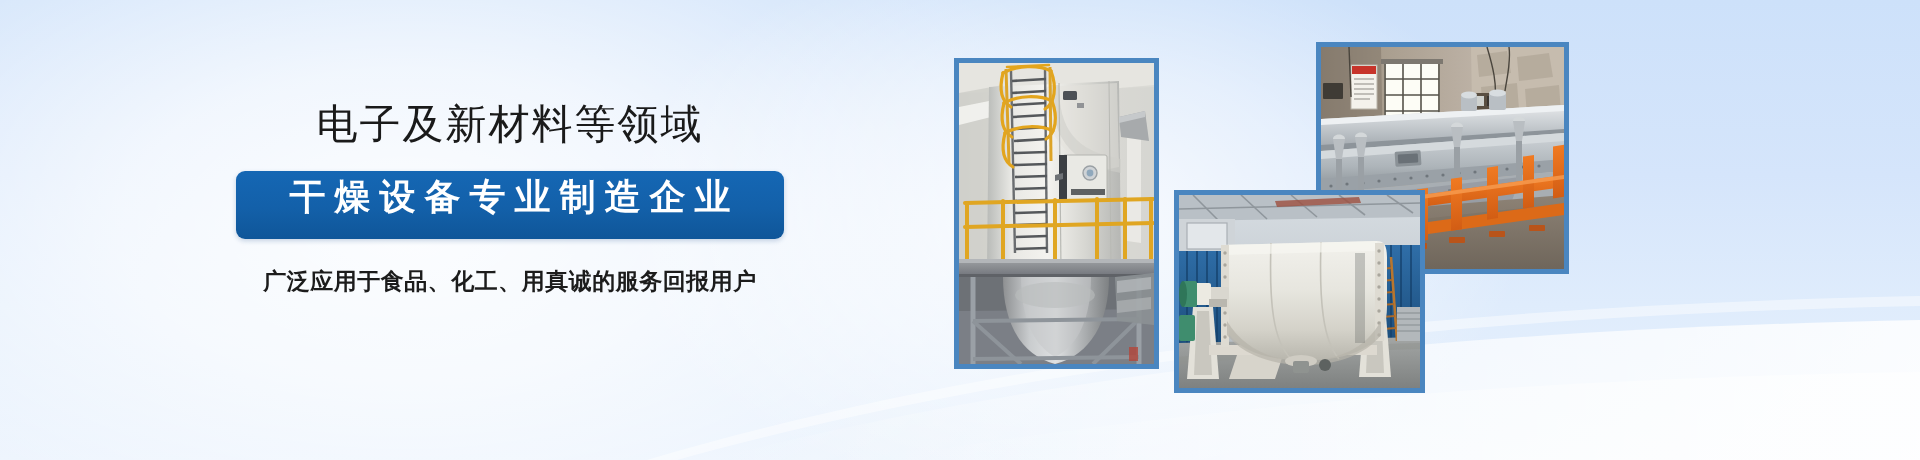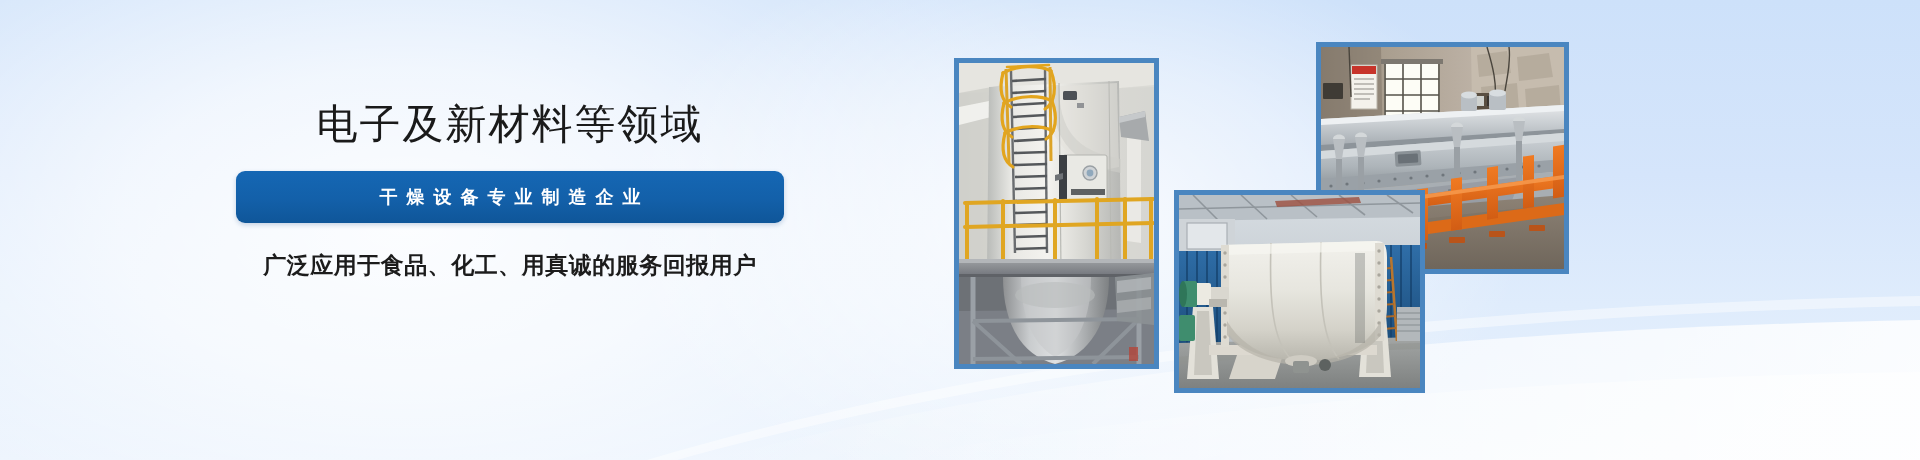--- a/index.html
+++ b/index.html
@@ -29,24 +29,24 @@
   .copy{
     position:absolute;left:0px;top:104px;width:1020px;
     text-align:center;
   }
   .headline{
     font-size:41px;line-height:1;letter-spacing:2px;color:#1a1a1a;
     font-weight:400;margin:0 0 26px 0;white-space:nowrap;
   }
   .pill{
     display:inline-block;box-sizing:border-box;
-    width:548px;height:52px;line-height:52px;
+    width:548px;height:68px;line-height:52px;
     background:linear-gradient(180deg,#1567b4 0%,#1360a9 55%,#0f5699 100%);
     border-radius:9px;
-    color:#ffffff;font-size:18px;font-weight:700;letter-spacing:9px;
+    color:#ffffff;font-size:36px;font-weight:700;letter-spacing:9px;
     text-indent:9px;
     box-shadow:0 2px 5px rgba(20,70,130,.22);
     white-space:nowrap;
   }
   .subline{
     margin:27px 0 0 0;font-size:23px;font-weight:700;color:#1c1c1c;
     letter-spacing:.5px;white-space:nowrap;
   }
 
   

